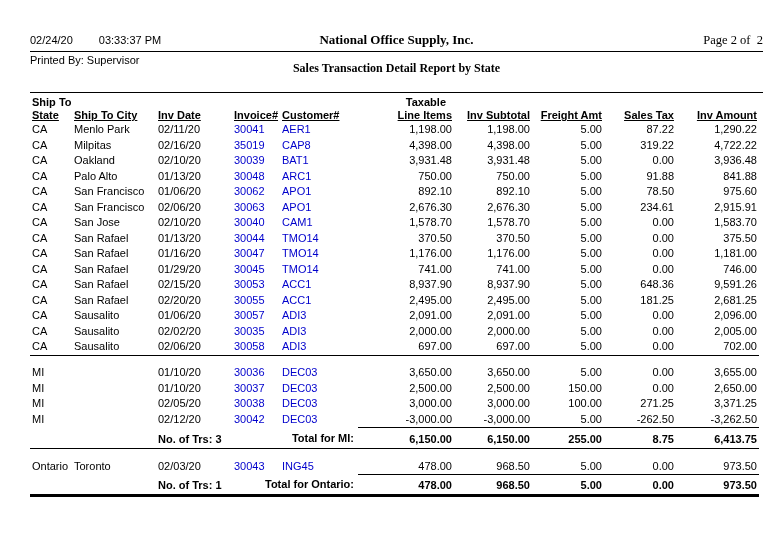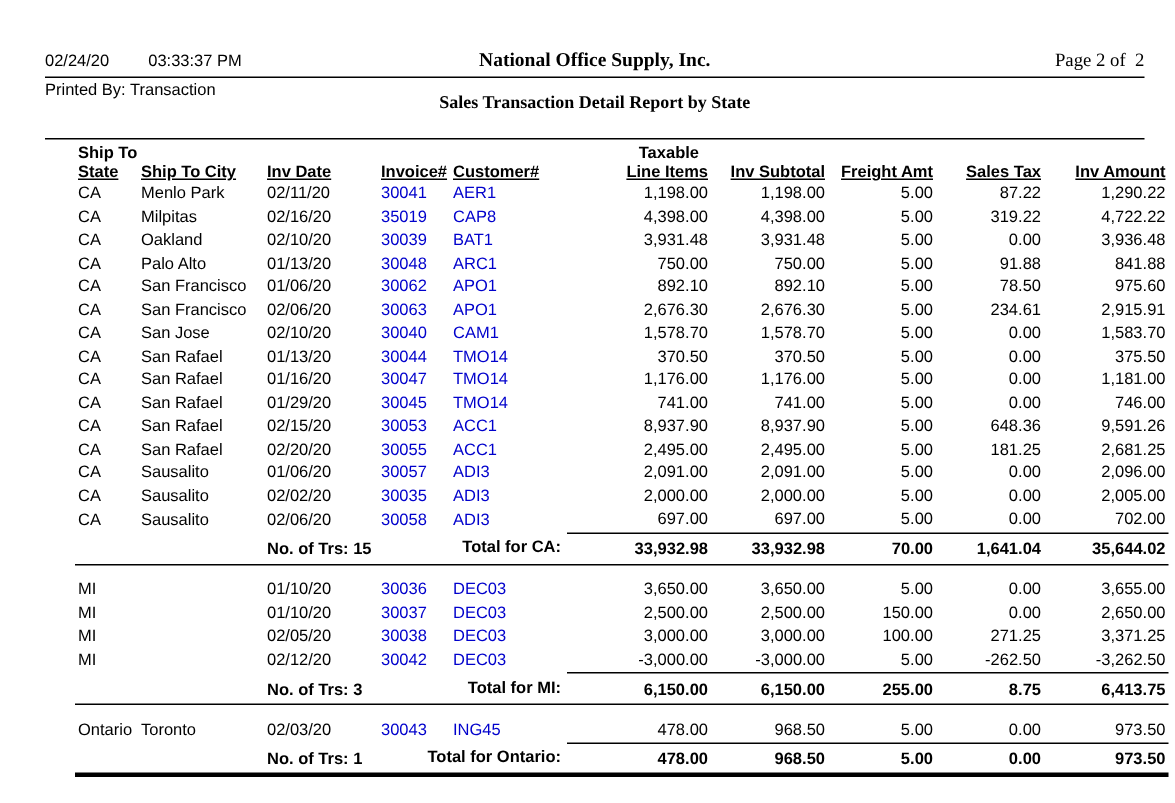--- a/index.html
+++ b/index.html
@@ -32,21 +32,21 @@
   .subheader { position: relative; height: 37px; }
   .printed-by { position: absolute; left: 0; top: 2px; font-size: 11px; }
   .title {
     text-align: center;
     font-family: "Liberation Serif", serif;
     font-weight: bold; font-size: 12px;
     padding-top: 9px;
   }
   table {
     border-collapse: collapse; table-layout: fixed;
-    width: 729px; margin-top: 3px; margin-left: 20px;
+    width: 729px; margin-top: 3px;
   }
   th, td { padding: 0; white-space: nowrap; }
   thead th {
     font-weight: bold; font-size: 11px; text-align: left;
     vertical-align: bottom; line-height: 13px;
   }
   .u { text-decoration: underline; }
   .pl { padding-left: 2px; }
   .num { text-align: right; padding-right: 6px; }
   .last-num { padding-right: 2px; }
@@ -72,21 +72,21 @@
     <div class="header-left">
       <span>02/24/20</span><span class="time">03:33:37 PM</span>
     </div>
     <div class="company">National Office Supply, Inc.</div>
     <div class="header-right">Page 2 of  2</div>
   </div>
 
   <div class="rule"></div>
 
   <div class="subheader">
-    <div class="printed-by">Printed By: Transaction</div>
+    <div class="printed-by">Printed By: Supervisor</div>
     <div class="title">Sales Transaction Detail Report by State</div>
   </div>
 
   <div class="rule"></div>
 
   <table>
     <colgroup>
       <col style="width:44px">
         <col style="width:84px">
         <col style="width:76px">
@@ -298,32 +298,20 @@
           <td>Sausalito</td>
           <td>02/06/20</td>
           <td class="lnk">30058</td>
           <td class="lnk">ADI3</td>
           <td class="num">697.00</td>
           <td class="num">697.00</td>
           <td class="num">5.00</td>
           <td class="num">0.00</td>
           <td class="num last-num">702.00</td>
         </tr>
-        <tr class="total-row">
-          <td colspan="2"></td>
-          <td colspan="2">No. of Trs: 15</td>
-          <td class="total-label-cell">
-            <span>Total for CA:</span>
-          </td>
-          <td class="num total-num">33,932.98</td>
-          <td class="num total-num">33,932.98</td>
-          <td class="num total-num">70.00</td>
-          <td class="num total-num">1,641.04</td>
-          <td class="num total-num last-num">35,644.02</td>
-        </tr>
         <tr class="sep">
           <td colspan="10"></td>
         </tr>
         <tr class="data-row">
           <td class="pl">MI</td>
           <td></td>
           <td>01/10/20</td>
           <td class="lnk">30036</td>
           <td class="lnk">DEC03</td>
           <td class="num">3,650.00</td>

